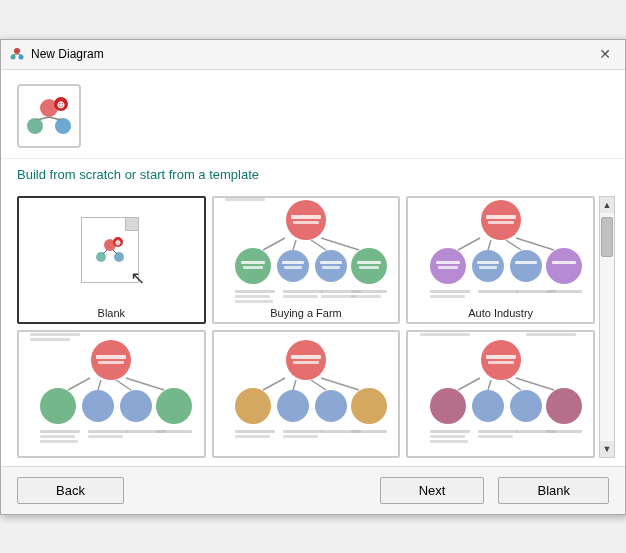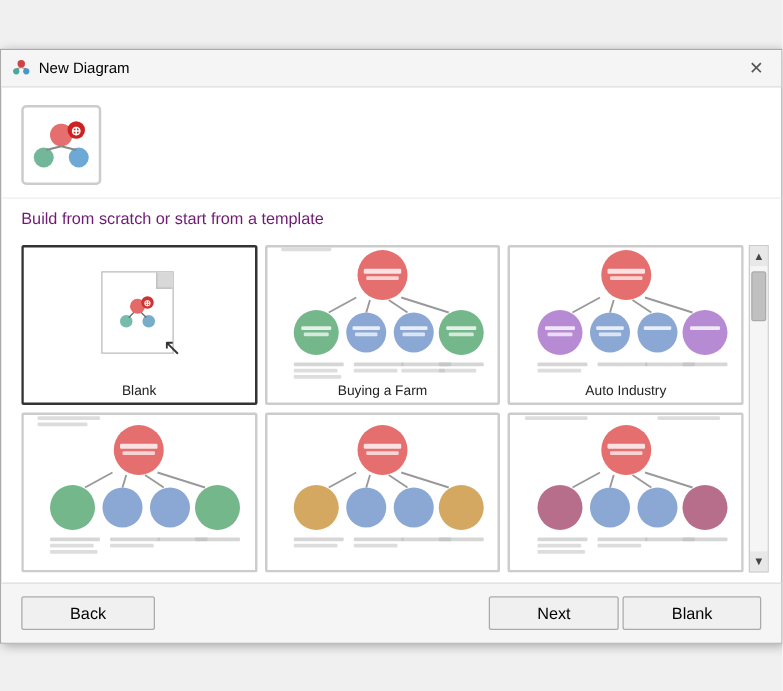--- a/index.html
+++ b/index.html
@@ -67,21 +67,21 @@
       background: white;
       position: relative;
     }
     .header-title {
       font-size: 22px;
       font-weight: 600;
       color: #222;
     }
     .subtitle {
       padding: 8px 16px 6px 16px;
-      color: #701a75;
+      color: #0f766e;
       font-size: 13px;
     }
     .grid-area {
       flex: 1;
       padding: 8px 10px 8px 16px;
       display: flex;
       gap: 0;
       overflow: hidden;
       position: relative;
     }
@@ -171,21 +171,21 @@
     }
     .btn {
       padding: 5px 38px;
       font-size: 13px;
       border: 1px solid #aaa;
       background: #f0f0f0;
       cursor: pointer;
       border-radius: 2px;
       min-width: 75px;
     }
-    .btn-right { display: flex; gap: 3px; }
+    .btn-right { display: flex; gap: 14px; }
   </style>
 </head>
 <body>
 
 <div class="dialog">
 
   <div class="titlebar">
 
     <svg class="titlebar-icon" viewBox="0 0 16 16">
       <rect x="0" y="0" width="16" height="16" fill="none"></rect>

